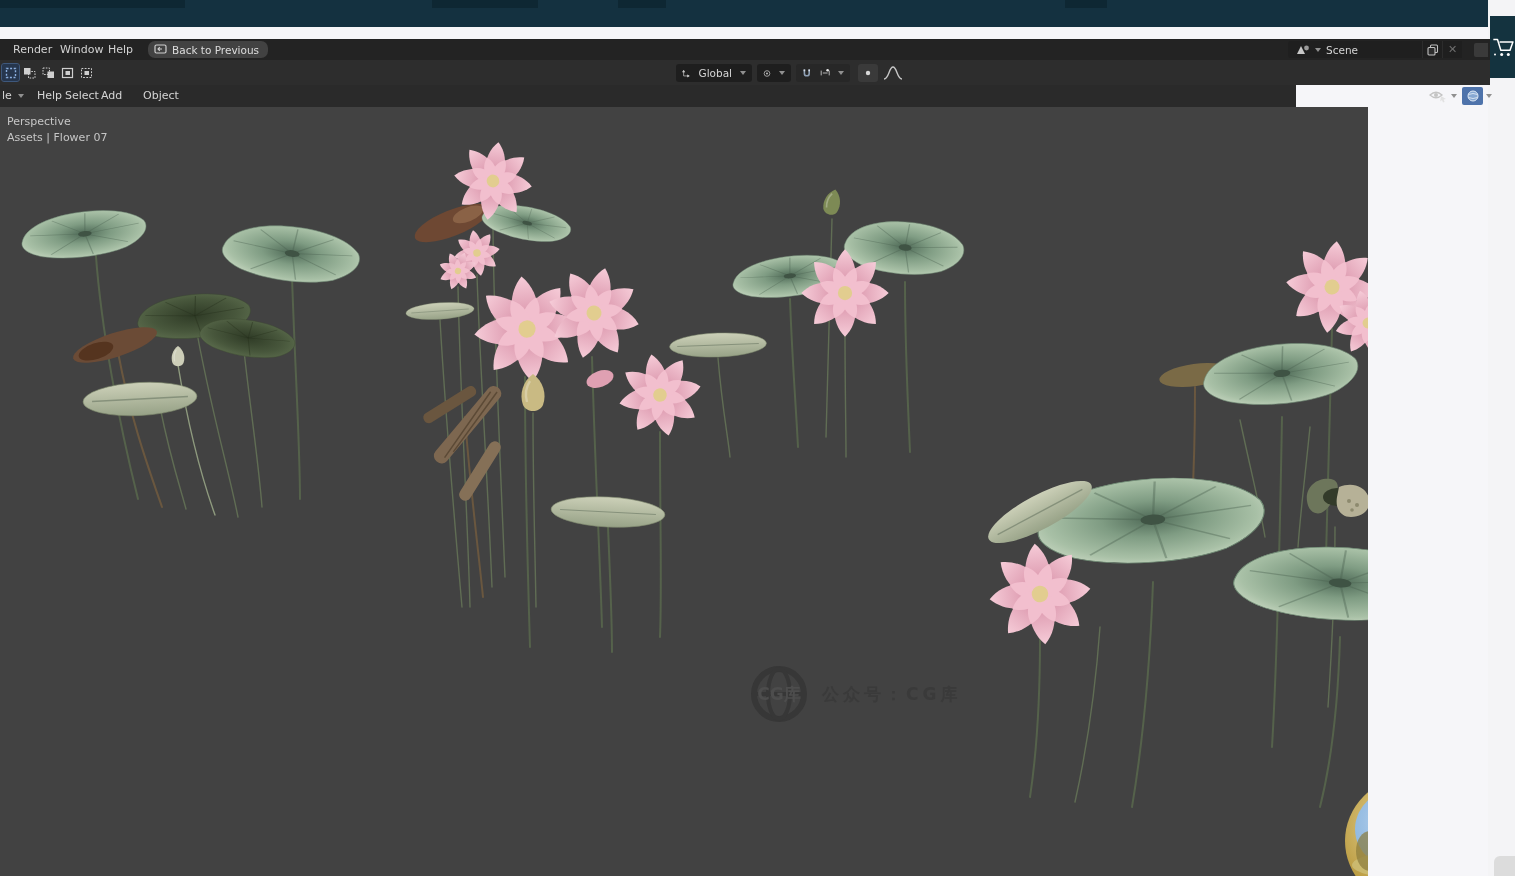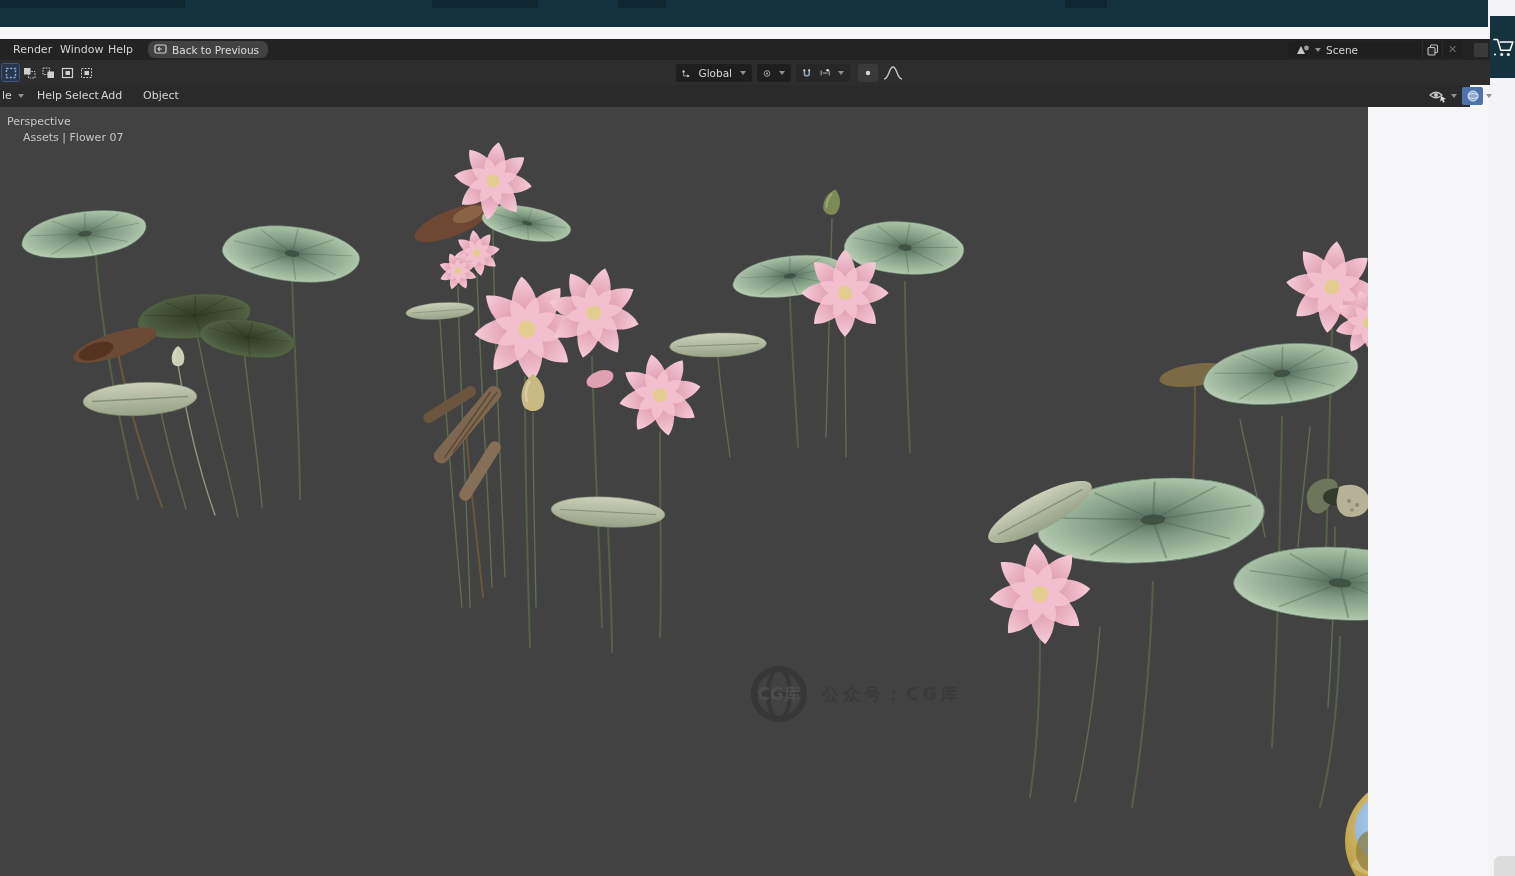--- a/index.html
+++ b/index.html
@@ -35,21 +35,21 @@
   .selmode { position:absolute; top:4px; width:17px; height:17px; display:flex;
              align-items:center; justify-content:center; border-radius:2px; }
   .selmode.active { background:#26364d; outline:1px solid #3e587c; }
   .dd { position:absolute; top:4px; height:18px; background:#1e1e1e; border-radius:3px;
         display:flex; align-items:center; gap:8px; padding:0 6px; font-size:10.5px; color:#d6d6d6; }
   .chev { width:0; height:0; border-left:3.5px solid transparent; border-right:3.5px solid transparent;
           border-top:4px solid #909090; display:inline-block; }
   .prop-btn { position:absolute; top:4px; width:20px; height:18px; background:#3a3a3a; border-radius:3px;
               display:flex; align-items:center; justify-content:center; }
 
-  .vheader { left:0; top:85px; width:1470px; height:22px; background:#2a2a2a; }
+  .vheader { left:0; top:85px; width:1296px; height:22px; background:#2a2a2a; }
   .vh-menu { position:absolute; top:4px; font-size:11px; color:#d4d4d4; }
   .mode-part { position:absolute; left:2px; top:4px; font-size:11px; color:#d4d4d4;
                display:flex; align-items:center; gap:6px; }
 
   
   .viewport { left:0; top:107px; width:1368px; height:769px; background:#424242; overflow:hidden; }
   .ov-text { position:absolute; left:7px; font-size:11px; color:#c6c6c6; }
   .watermark { position:absolute; left:750px; top:558px; display:flex; align-items:center; gap:14px;
                color:#393939; }
   .watermark .wm-text { font-size:17px; font-weight:bold; letter-spacing:4px; color:#3a3a3a; }
@@ -211,21 +211,21 @@
       <svg width="14" height="14" viewBox="0 0 14 14">
         <circle cx="7" cy="7" r="5" fill="#87a8d2" stroke="#dfe9f5" stroke-width="1"></circle>
         <path d="M2.5 5.5 Q7 3.5 11.5 5.5 M2.5 8.5 Q7 10.5 11.5 8.5" fill="none" stroke="#dfe9f5" stroke-width=".9"></path>
       </svg>
     </div>
     <span class="chev abs" style="left:1486px;top:9px;"></span>
   </div>
 
   <div class="abs viewport">
     <div class="ov-text" style="top:8px;">Perspective</div>
-    <div class="ov-text" style="top:24px;margin-left:16px;">Assets | Flower 07</div>
+    <div class="ov-text" style="top:24px;">Assets | Flower 07</div>
 
     <svg width="1488" height="769" viewBox="0 0 1488 769">
       <defs>
         <linearGradient id="gp" x1="0" y1="1" x2="0" y2="0">
           <stop offset="0" stop-color="#cd7b96"></stop>
             <stop offset="1" stop-color="#f6ccd8"></stop>
         </linearGradient>
         <radialGradient id="gl" cx=".5" cy=".48" r=".62">
           <stop offset="0" stop-color="#4f6a57"></stop>
             <stop offset=".35" stop-color="#7f9c83"></stop>

